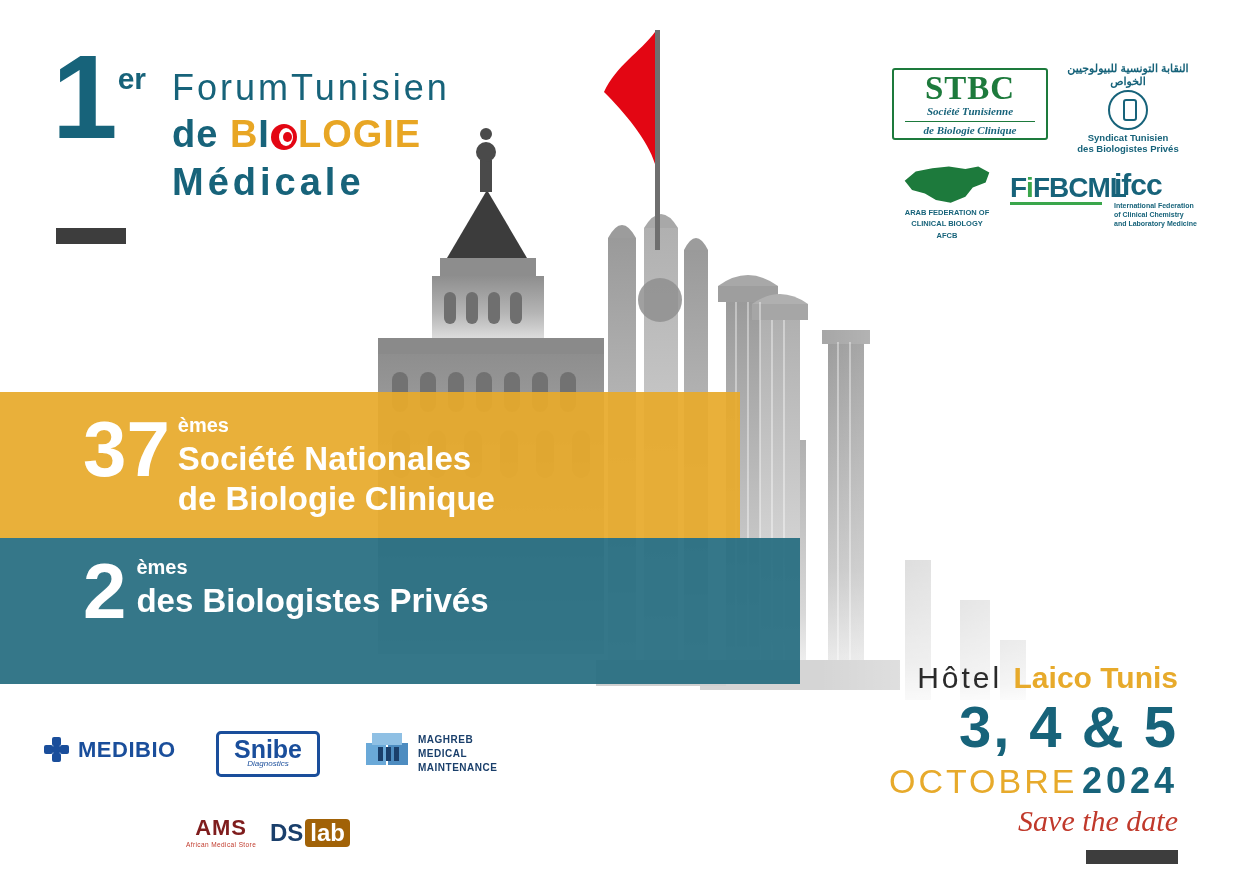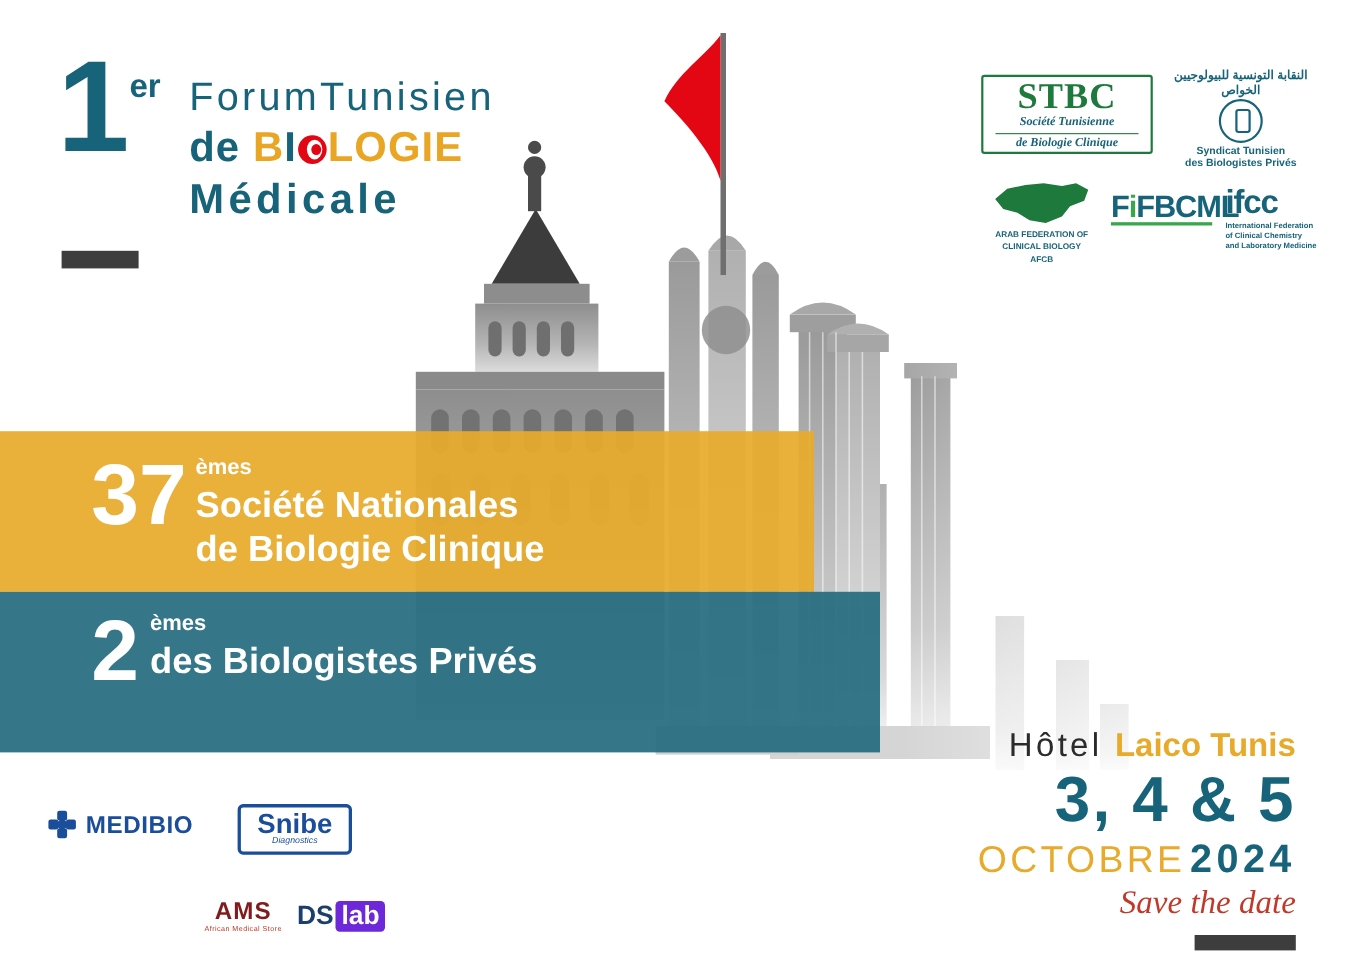--- a/index.html
+++ b/index.html
@@ -172,21 +172,21 @@
   }
   .mmm-txt { font-size: 10px; font-weight: 700; color: #1a3f6b; line-height: 1.4; letter-spacing: 0.5px; }
 
   .ams { position: absolute; left: 186px; top: 100px; text-align: center; }
   .ams-txt { font-size: 22px; font-weight: 700; color: #7f1d1d; letter-spacing: 1px; }
   .ams-sub { font-size: 6.5px; color: #c0392b; letter-spacing: 0.4px; }
 
   .dslab { position: absolute; left: 270px; top: 104px; display: flex; align-items: baseline; }
   .ds { font-size: 24px; font-weight: 700; color: #1a3f6b; }
   .lab {
-    font-size: 24px; font-weight: 700; color: #fff; background: #6d28d9;
+    font-size: 24px; font-weight: 700; color: #fff; background: #a16207;
     border-radius: 4px; padding: 0 5px; margin-left: 2px;
   }
 
   
   .date-block { position: absolute; right: 62px; bottom: 48px; text-align: right; }
   .hotel-line { font-size: 30px; color: #2b2b2b; letter-spacing: 3px; }
   .hotel-line .laico { color: #e7aa2b; font-weight: 700; letter-spacing: 0; }
   .big-date {
     font-size: 58px; font-weight: 700; color: #17637a; letter-spacing: 2px;
     line-height: 1.05; margin-top: 2px;
@@ -391,20 +391,35 @@
         <span style="left:8px;top:8px;border-radius:50%;"></span>
       </div>
       <div class="medibio-txt">MEDIBIO</div>
     </div>
 
     <div class="snibe">
       <div class="snibe-txt">Snibe</div>
       <div class="snibe-sub">Diagnostics</div>
     </div>
 
+    <div class="mmm">
+      <div class="mmm-cube">
+        <i style="left:0;top:10px;width:20px;height:22px;"></i>
+        <i style="left:22px;top:10px;width:20px;height:22px;background:#4d8cc0;"></i>
+        <i style="left:6px;top:0;width:30px;height:12px;background:#8fc0e4;"></i>
+        <i style="left:12px;top:14px;width:5px;height:14px;background:#1a3f6b;"></i>
+        <i style="left:20px;top:14px;width:5px;height:14px;background:#1a3f6b;"></i>
+        <i style="left:28px;top:14px;width:5px;height:14px;background:#1a3f6b;"></i>
+      </div>
+      <div>
+        <div class="mmm-txt">MAGHREB</div>
+        <div class="mmm-txt">MEDICAL</div>
+        <div class="mmm-txt">MAINTENANCE</div>
+      </div>
+    </div>
 
     <div class="ams">
       <div class="ams-txt">AMS</div>
       <div class="ams-sub">African Medical Store</div>
     </div>
 
     <div class="dslab">
       <span class="ds">DS</span>
       <span class="lab">lab</span>
     </div>

